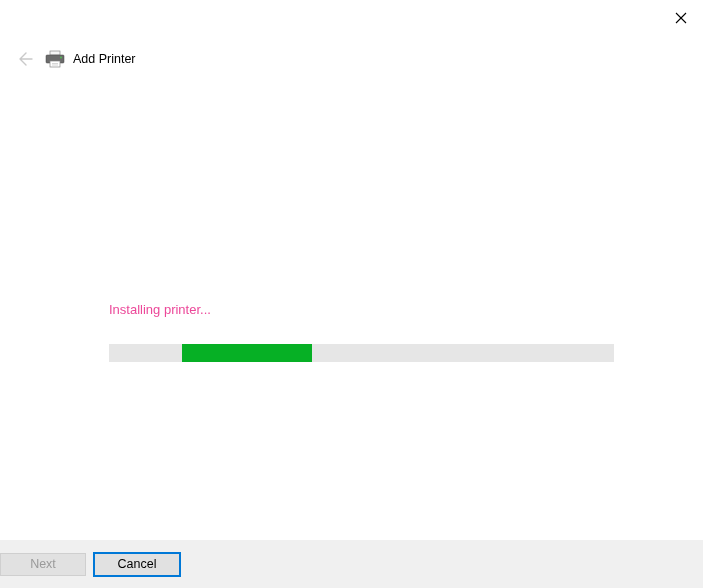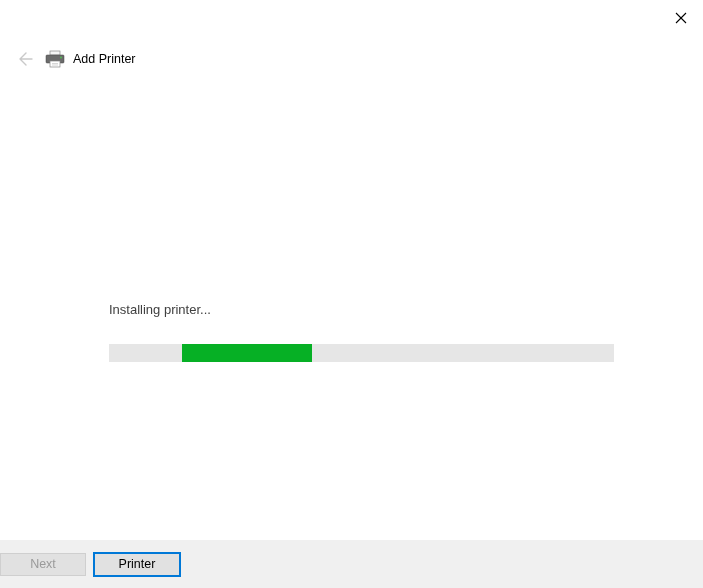--- a/index.html
+++ b/index.html
@@ -76,21 +76,21 @@
       color: #000;
       margin-left: -2px;
     }
     .content {
       flex: 1;
       padding-left: 109px;
       padding-top: 232px;
     }
     .status-text {
       font-size: 13px;
-      color: #404040;
+      color: #ec4899;
       margin-bottom: 27px;
     }
     .progress-container {
       width: 505px;
       height: 18px;
       background: #e6e6e6;
       position: relative;
       overflow: hidden;
     }
     .progress-bar {
@@ -169,16 +169,16 @@
 
   <div class="content">
     <div class="status-text">Installing printer...</div>
     <div class="progress-container">
       <div class="progress-bar"></div>
     </div>
   </div>
 
   <div class="footer">
     <button class="btn btn-disabled" disabled="">Next</button>
-    <button class="btn btn-focus">Printer</button>
+    <button class="btn btn-focus">Cancel</button>
   </div>
 
 </div>
 
 </body></html>

